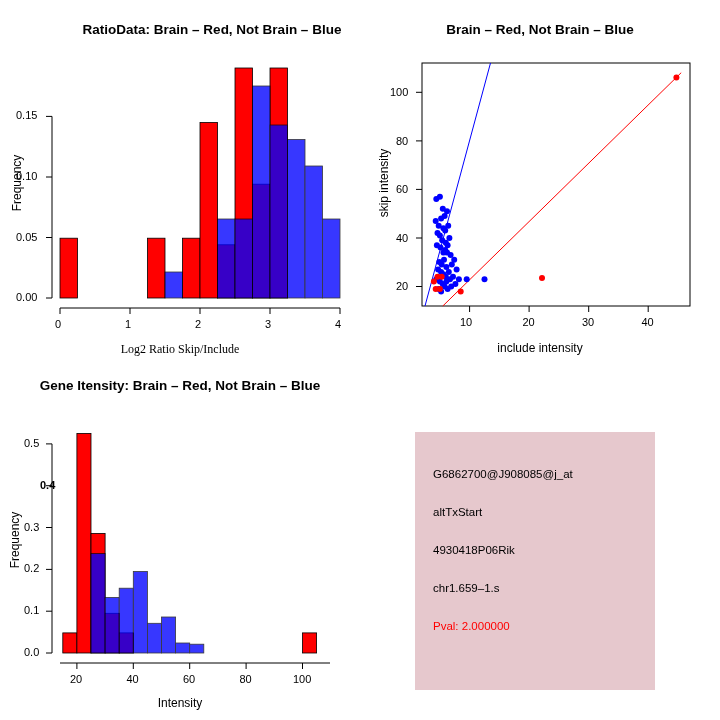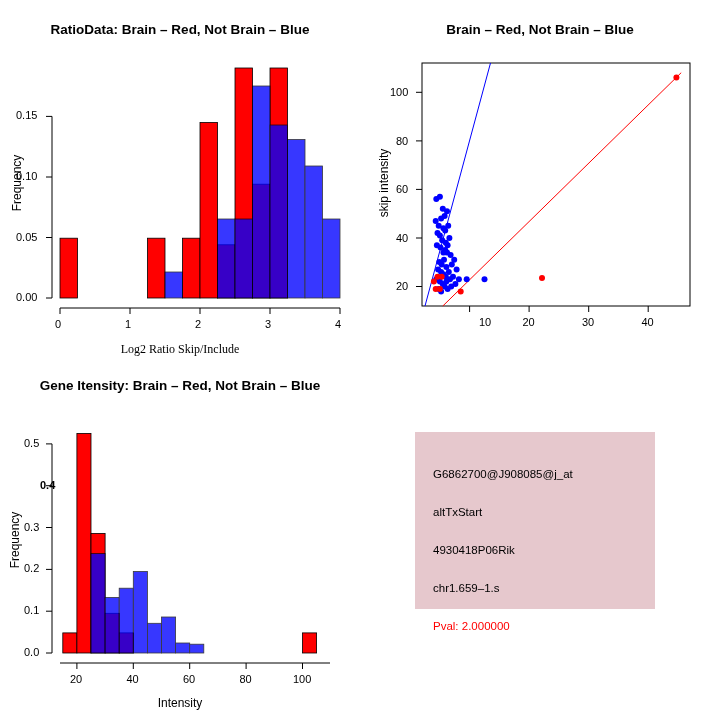--- a/index.html
+++ b/index.html
@@ -39,36 +39,36 @@
     font-size: 12px;
     position: absolute;
     transform: rotate(-90deg);
     transform-origin: 50% 50%;
     white-space: nowrap;
   }
   svg { display: block; }
 
   
   #panel-ratio { left: 0px; top: 8px; width: 360px; height: 360px; }
-  #panel-ratio .panel-title { left: 0; top: 14px; width: 360px; position: absolute; }
+  #panel-ratio .panel-title { left: 0; top: 14px; width: 360px; position: absolute; padding-left: 32px; }
 
   
   #panel-scatter { left: 360px; top: 8px; width: 360px; height: 360px; }
   #panel-scatter .panel-title { left: 0; top: 14px; width: 360px; position: absolute; }
 
   
   #panel-gene { left: 0px; top: 368px; width: 360px; height: 352px; }
   #panel-gene .panel-title { left: 0; top: 10px; width: 360px; position: absolute; text-align: center;}
 
   
   #panel-info {
     left: 415px;
     top: 432px;
     width: 240px;
-    height: 177px;
+    height: 258px;
     background: #e6c8cd;
   }
   .info-line {
     font-size: 11.5px;
     position: absolute;
     left: 18px;
     white-space: nowrap;
   }
   .info-pval {
     color: #ff0000;
@@ -241,25 +241,26 @@
       <line x1="288.2" y1="298" x2="288.2" y2="304"></line>
     </g>
   </svg>
 
   <span class="tick-label" style="left:36px; top:272px;">20</span>
   <span class="tick-label" style="left:36px; top:223.5px;">40</span>
   <span class="tick-label" style="left:36px; top:175px;">60</span>
   <span class="tick-label" style="left:36px; top:126.5px;">80</span>
   <span class="tick-label" style="left:30px; top:78px;">100</span>
 
-  <span class="tick-label" style="left:119px; top:308px;">10</span>
+  <span class="tick-label" style="left:100px; top:308px;">10</span>
   <span class="tick-label" style="left:162.5px; top:308px;">20</span>
   <span class="tick-label" style="left:222px; top:308px;">30</span>
   <span class="tick-label" style="left:281.5px; top:308px;">40</span>
 
+  <div class="axis-label" style="position:absolute; left:0; top:333px; width:360px;">include intensity</div>
   <div class="ylabel-rot" style="left:-21px; top:168px; width:90px; text-align:center;">skip intensity</div>
 </div>
 
 <div class="panel" id="panel-gene">
   <div class="panel-title">Gene Itensity: Brain – Red, Not Brain – Blue</div>
 
   <svg width="360" height="340">
 
     <g>
 

